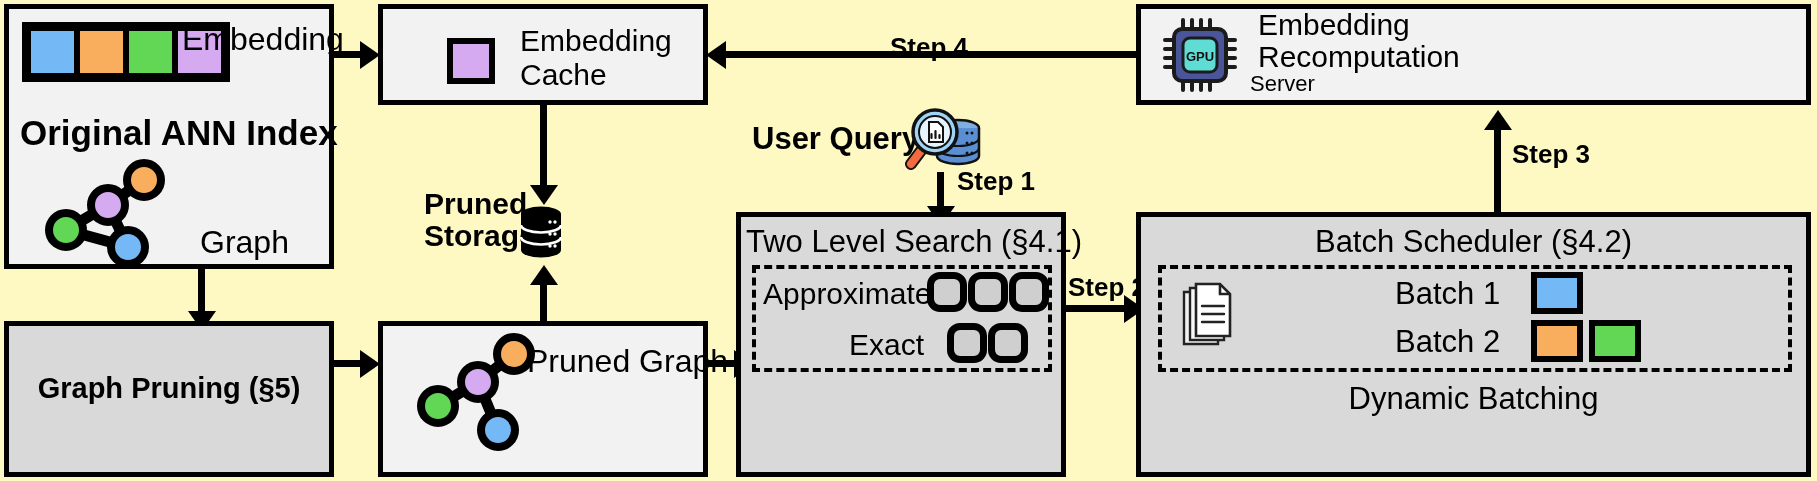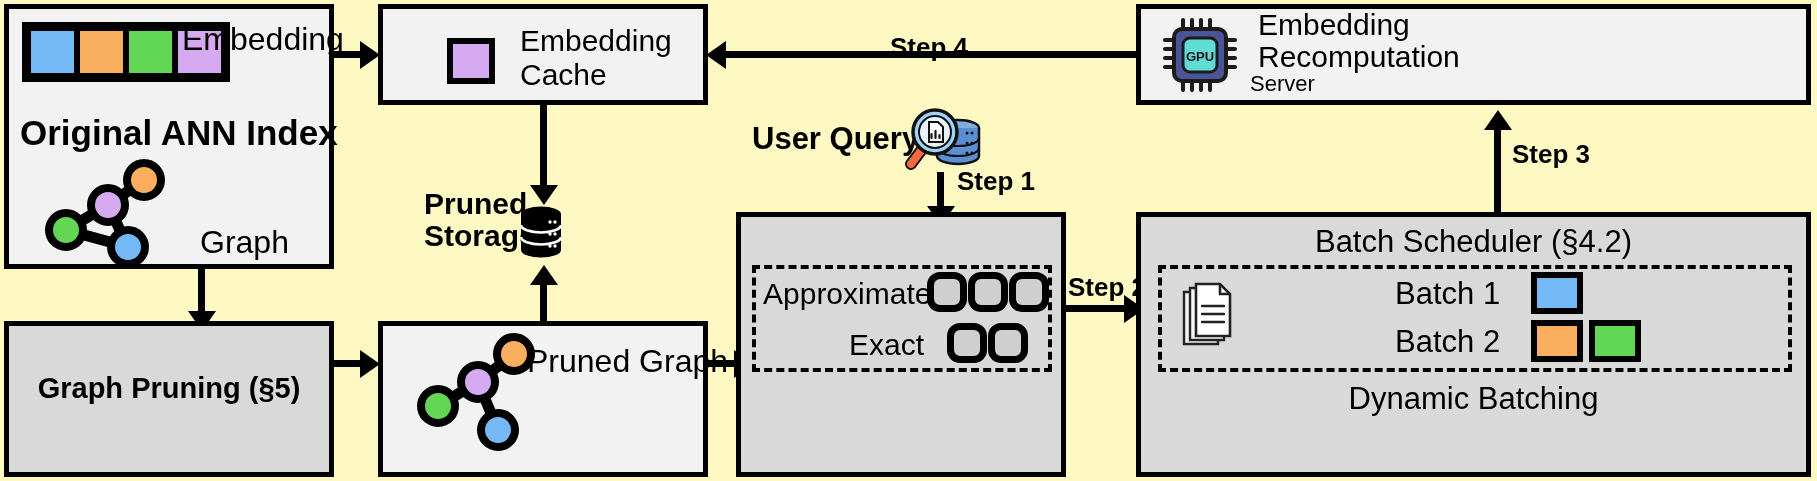--- a/index.html
+++ b/index.html
@@ -196,20 +196,21 @@
       <line x1="30.5" y1="34" x2="30.5" y2="27"></line>
       <line x1="34.5" y1="34" x2="34.5" y2="31"></line>
     </g>
   </svg>
 
   <div class="av" style="left:937px;top:172px;height:36px;"></div>
   <div class="tip tip-d" style="left:927px;top:206px;"></div>
   <div class="lbl bold" style="left:957px;top:167px;font-size:26px;">Step 1</div>
 
   <div class="box gray" style="left:736px;top:212px;width:330px;height:265px;"></div>
+  <div class="lbl" style="left:746px;top:225px;width:310px;text-align:center;font-size:31px;">Two Level Search (§4.1)</div>
 
   <div class="dash" style="left:752px;top:265px;width:300px;height:107px;"></div>
 
   <div class="lbl" style="left:763px;top:277px;font-size:30px;">Approximate</div>
   <div class="qcell" style="left:927px;top:272px;width:40px;height:40px;"></div>
   <div class="qcell" style="left:968px;top:272px;width:40px;height:40px;"></div>
   <div class="qcell" style="left:1009px;top:272px;width:40px;height:40px;"></div>
 
   <div class="lbl" style="left:849px;top:328px;font-size:30px;">Exact</div>
   <div class="qcell" style="left:947px;top:323px;width:40px;height:40px;"></div>

